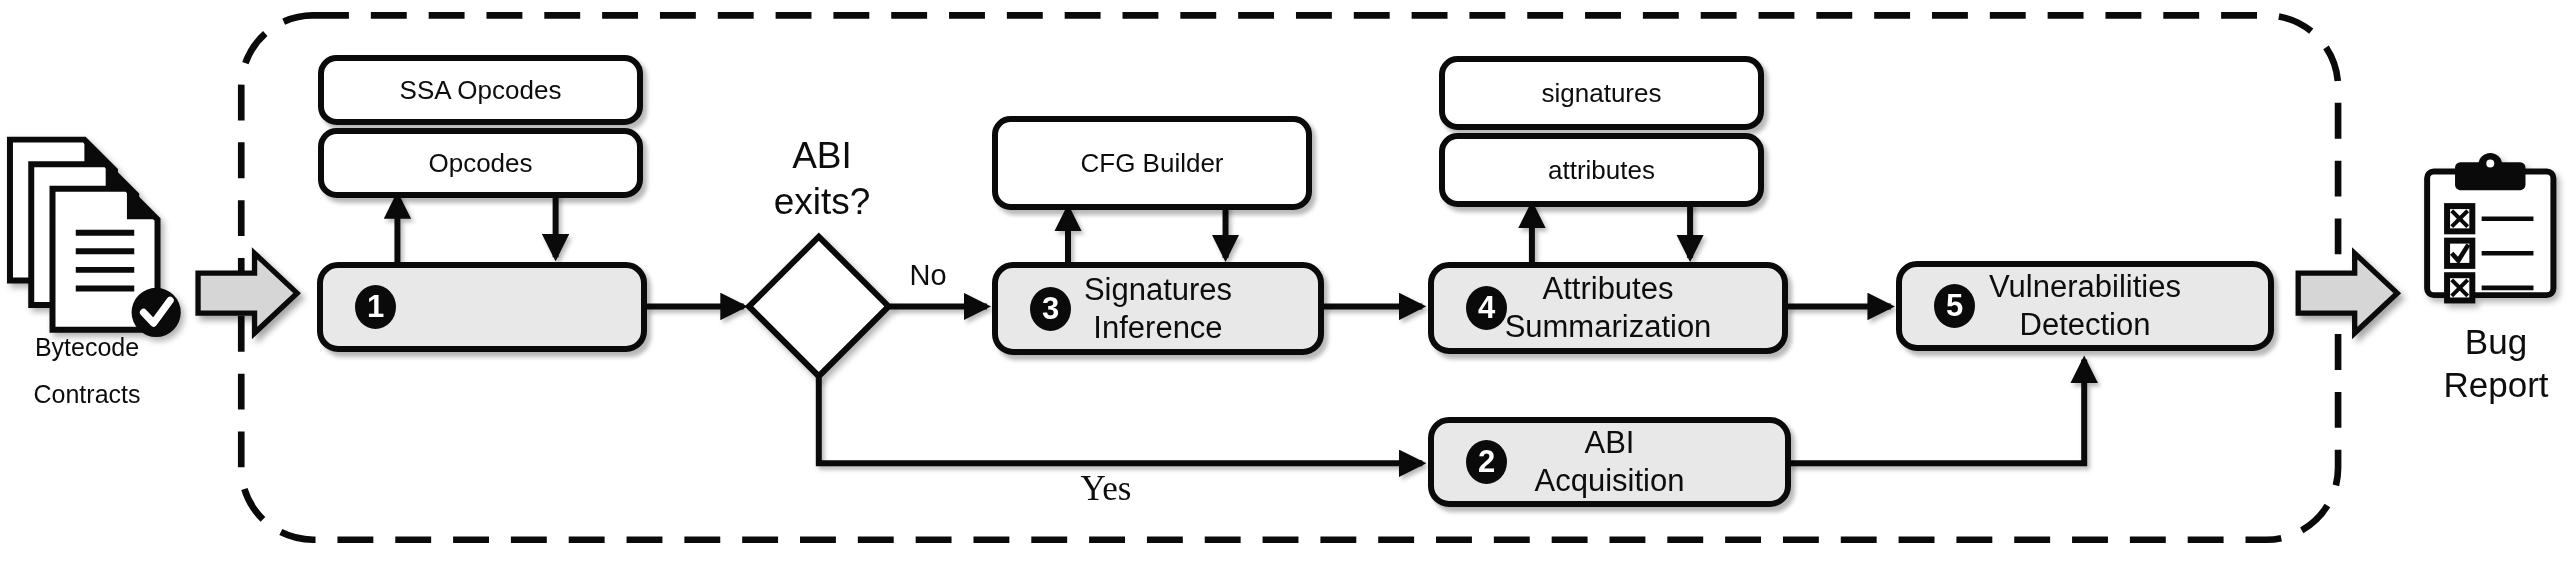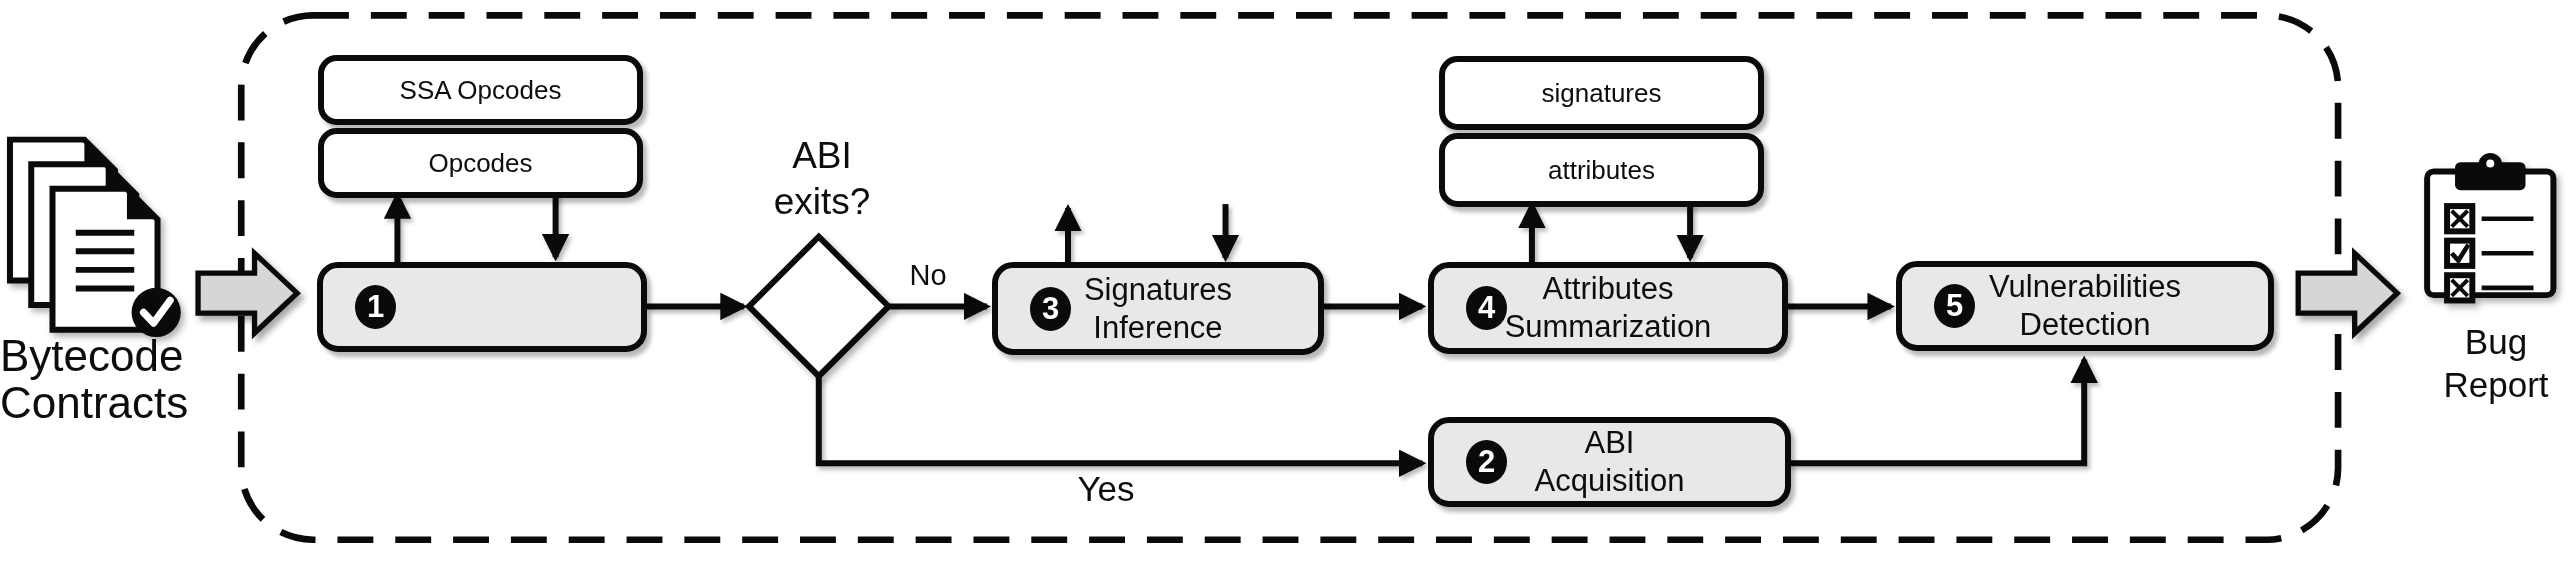--- a/index.html
+++ b/index.html
@@ -36,22 +36,22 @@
            font-size:31px;line-height:38px;text-align:center;white-space:pre-line;
            box-shadow:4px 4.7px 4.7px rgba(0,0,0,0.28);}
   .badge{position:absolute;left:32px;top:50%;transform:translateY(-50%);
          width:41px;height:44px;border-radius:50%;background:var(--line-color);color:#ffffff;
          font-size:31px;font-weight:bold;display:flex;align-items:center;justify-content:center;}
   .process .lbl{display:block;white-space:pre-line;}
 
   .freelabel{position:absolute;text-align:center;white-space:pre-line;}
   #label-question{left:719px;top:133px;width:206px;font-size:37px;line-height:46px;}
   #label-no{left:895px;top:259px;width:66px;font-size:29px;}
-  #label-yes{left:1070px;top:469px;width:72px;font-size:35px;}
-  #label-bytecode{left:0px;top:332px;width:174px;font-size:44px;line-height:47px;}
+  #label-yes{left:1070px;top:469px;width:72px;font-size:35px;font-family:Liberation Serif, serif;}
+  #label-bytecode{left:0px;top:324px;width:174px;font-size:25px;line-height:47px;}
   #label-bug{left:2411px;top:320px;width:170px;font-size:35px;line-height:43px;}
 
   #store-ssa{left:318px;top:49px;width:325px;height:70px;}
   #store-opcodes{left:318px;top:122px;width:325px;height:70px;}
   #store-cfg{left:992px;top:110px;width:320px;height:94px;}
   #store-signatures{left:1439px;top:50px;width:325px;height:74px;}
   #store-attributes{left:1439px;top:127px;width:325px;height:74px;}
 
   #step-ce{left:317px;top:262px;width:330px;height:90px;}
   #step-si{left:992px;top:262px;width:332px;height:93px;}
@@ -145,20 +145,23 @@
       </g>
     </g>
   </svg>
 
   <div class="store" id="store-ssa">
     <span>SSA Opcodes</span>
   </div>
   <div class="store" id="store-opcodes">
     <span>Opcodes</span>
   </div>
+  <div class="store" id="store-cfg">
+    <span>CFG Builder</span>
+  </div>
   <div class="store" id="store-signatures">
     <span>signatures</span>
   </div>
   <div class="store" id="store-attributes">
     <span>attributes</span>
   </div>
 
   <div class="process" id="step-ce">
     <span class="badge">1</span>
   </div>

